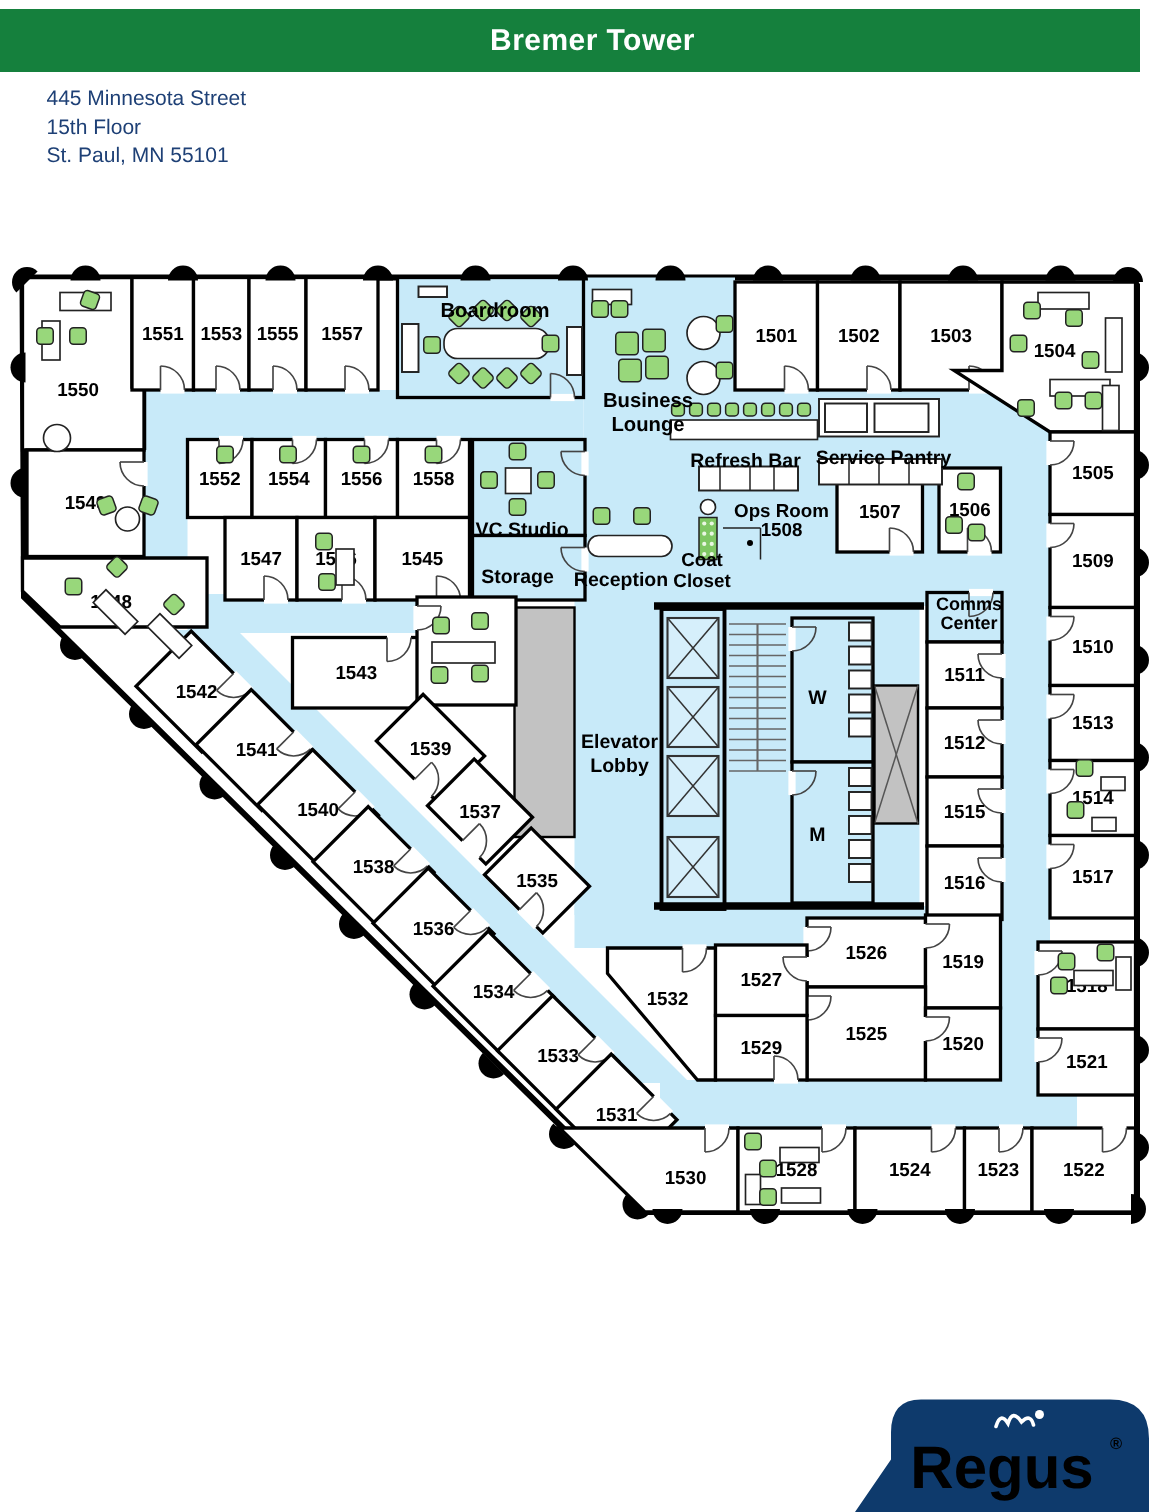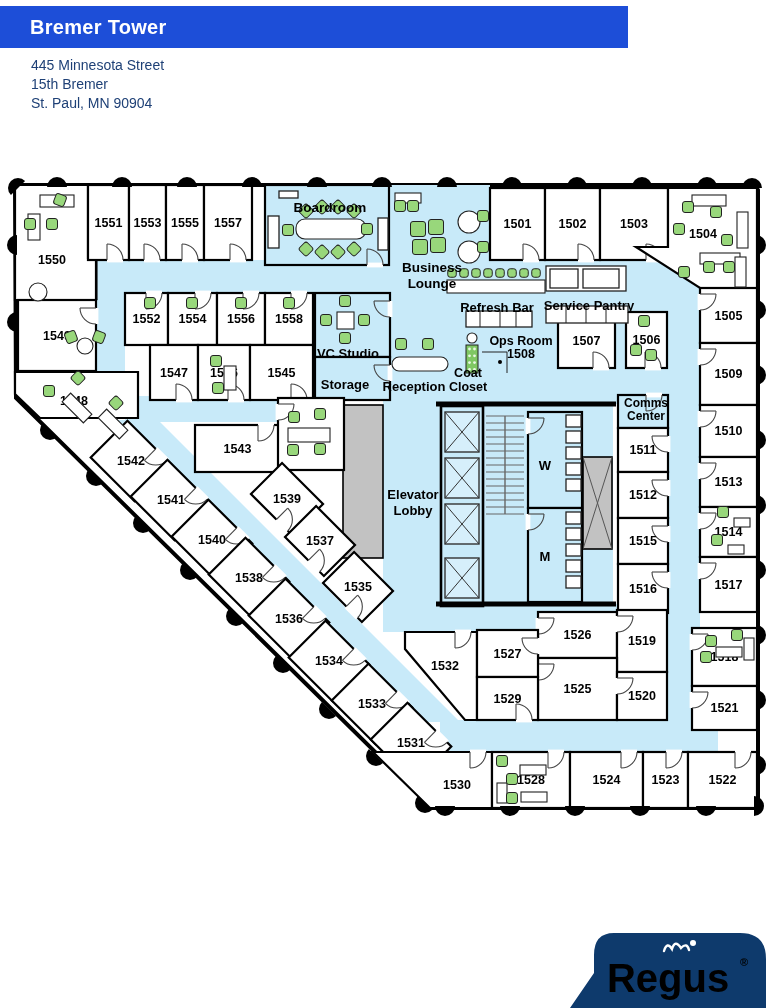--- a/index.html
+++ b/index.html
@@ -1,35 +1,35 @@
 <!DOCTYPE html>
 <html><head>
 <meta charset="utf-8">
 <style>
   html,body{margin:0;padding:0;background:#fff;}
   body{width:768px;height:1008px;position:relative;overflow:hidden;
        font-family:"Liberation Sans",sans-serif;}
-  .titlebar{position:absolute;left:0;top:6px;width:628px;height:42px;background:#1d4ed8;}
+  .titlebar{position:absolute;left:0;top:6px;width:760px;height:42px;background:#15803d;text-align:center;}
   .titlebar h1{margin:0;padding:0 0 0 30px;font-size:20px;line-height:42px;color:#fff;
        font-weight:bold;letter-spacing:.3px;}
   .address{position:absolute;left:31px;top:56px;color:#1e4076;font-size:14px;line-height:19px;}
   #plan{position:absolute;left:0;top:0;}
   #plan text{font-family:"Liberation Sans",sans-serif;font-weight:bold;fill:#000;}
   .logo-text{font-family:"DejaVu Serif",serif;font-weight:bold;fill:#fff;}
 </style>
 </head>
 <body>
 
 <div class="titlebar">
   <h1>Bremer Tower</h1>
 </div>
 <div class="address">
   <div>445 Minnesota Street</div>
-  <div>15th Bremer</div>
-  <div>St. Paul, MN 90904</div>
+  <div>15th Floor</div>
+  <div>St. Paul, MN 55101</div>
 </div>
 
 <svg id="plan" width="768" height="1008" viewBox="0 0 768 1008">
   <g id="gen">
       <polygon points="15,185 755,185 758,190 758,808 432,808 16,398" fill="#fff" stroke="#000000" stroke-width="4" stroke-linejoin="miter"></polygon>
       <rect x="95" y="260" width="294" height="33" fill="#c8eaf9"></rect>
       <rect x="95" y="258" width="30" height="142" fill="#c8eaf9"></rect>
       <rect x="125" y="396" width="180" height="26" fill="#c8eaf9"></rect>
       <rect x="389" y="185" width="101" height="215" fill="#c8eaf9"></rect>
       <rect x="490" y="258" width="178" height="146" fill="#c8eaf9"></rect>

